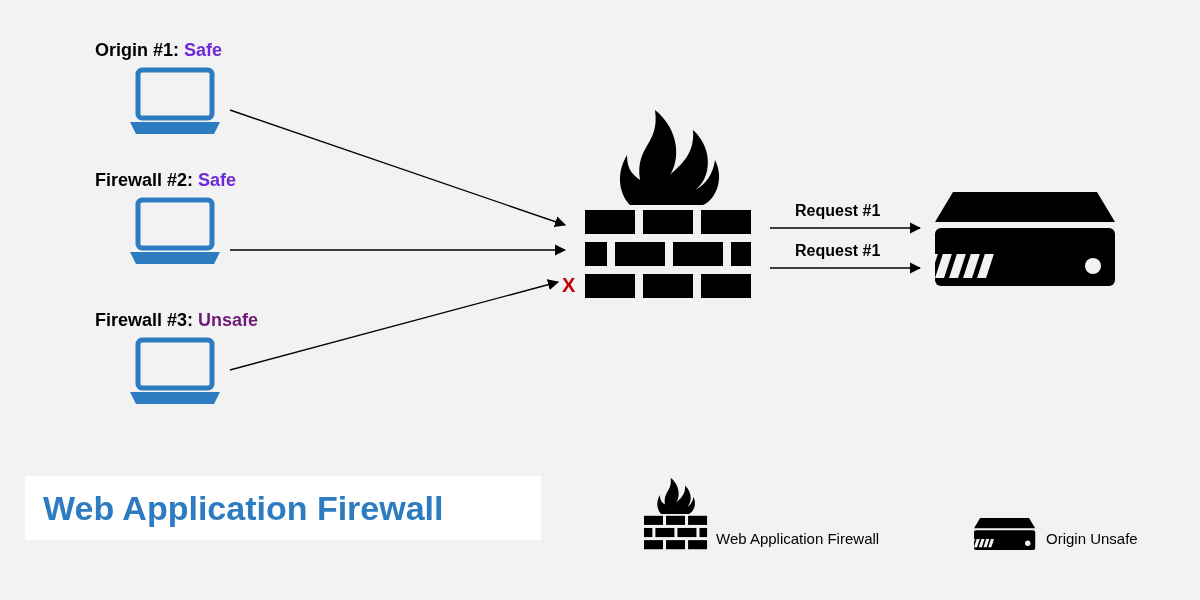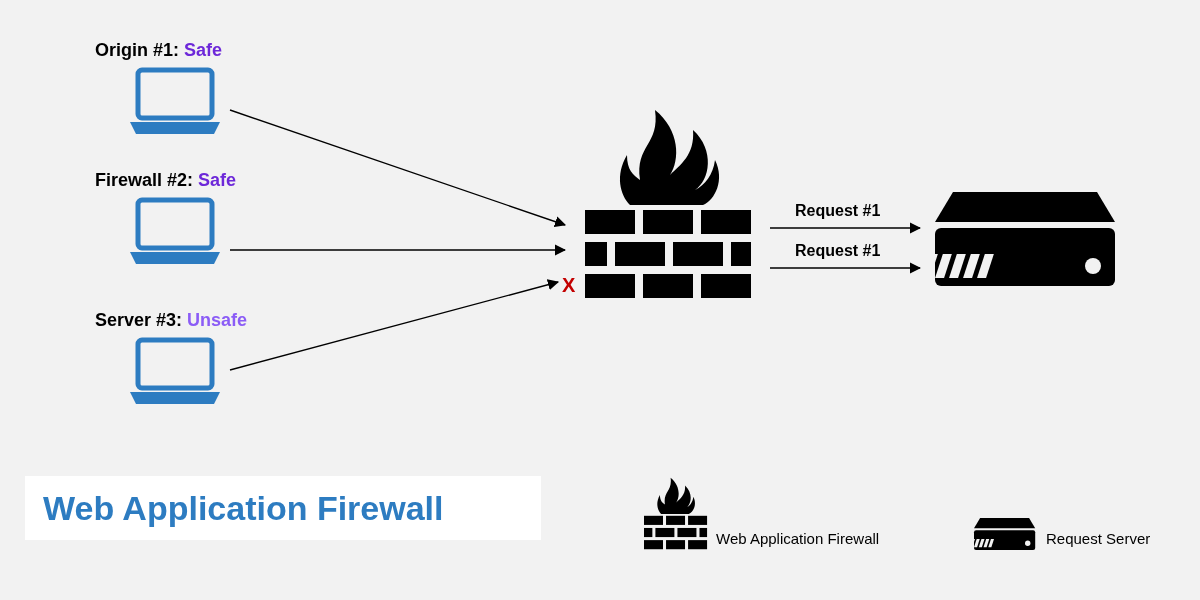--- a/index.html
+++ b/index.html
@@ -12,21 +12,21 @@
   }
   svg{position:absolute;top:0;left:0}
   .req-label{
     position:absolute;
     font-size:18px;
     font-weight:700;
     color:#000;
     white-space:nowrap;
   }
   .req-label .status-safe{color:#6d28d9}
-  .req-label .status-unsafe{color:#8b5cf6}
+  .req-label .status-unsafe{color:#701a75}
   .pass-label{
     position:absolute;
     font-size:16px;
     font-weight:700;
     color:#000;
     white-space:nowrap;
   }
   .title-box{
     position:absolute;
     left:25px;top:476px;
@@ -137,27 +137,27 @@
 
 <div class="req-label" style="left:95px;top:40px">
   <span>Origin #1:</span>
   <span class="status-safe">Safe</span>
 </div>
 <div class="req-label" style="left:95px;top:170px">
   <span>Firewall #2:</span>
   <span class="status-safe">Safe</span>
 </div>
 <div class="req-label" style="left:95px;top:310px">
-  <span>Server #3:</span>
+  <span>Firewall #3:</span>
   <span class="status-unsafe">Unsafe</span>
 </div>
 
 <div class="block-x" style="left:562px;top:274px">X</div>
 
 <div class="pass-label" style="left:795px;top:202px">Request #1</div>
 <div class="pass-label" style="left:795px;top:242px">Request #1</div>
 
 <div class="title-box">
   <span>Web Application Firewall</span>
 </div>
 
 <div class="legend-label" style="left:716px;top:530px">Web Application Firewall</div>
-<div class="legend-label" style="left:1046px;top:530px">Request Server</div>
+<div class="legend-label" style="left:1046px;top:530px">Origin Unsafe</div>
 
 </body></html>

